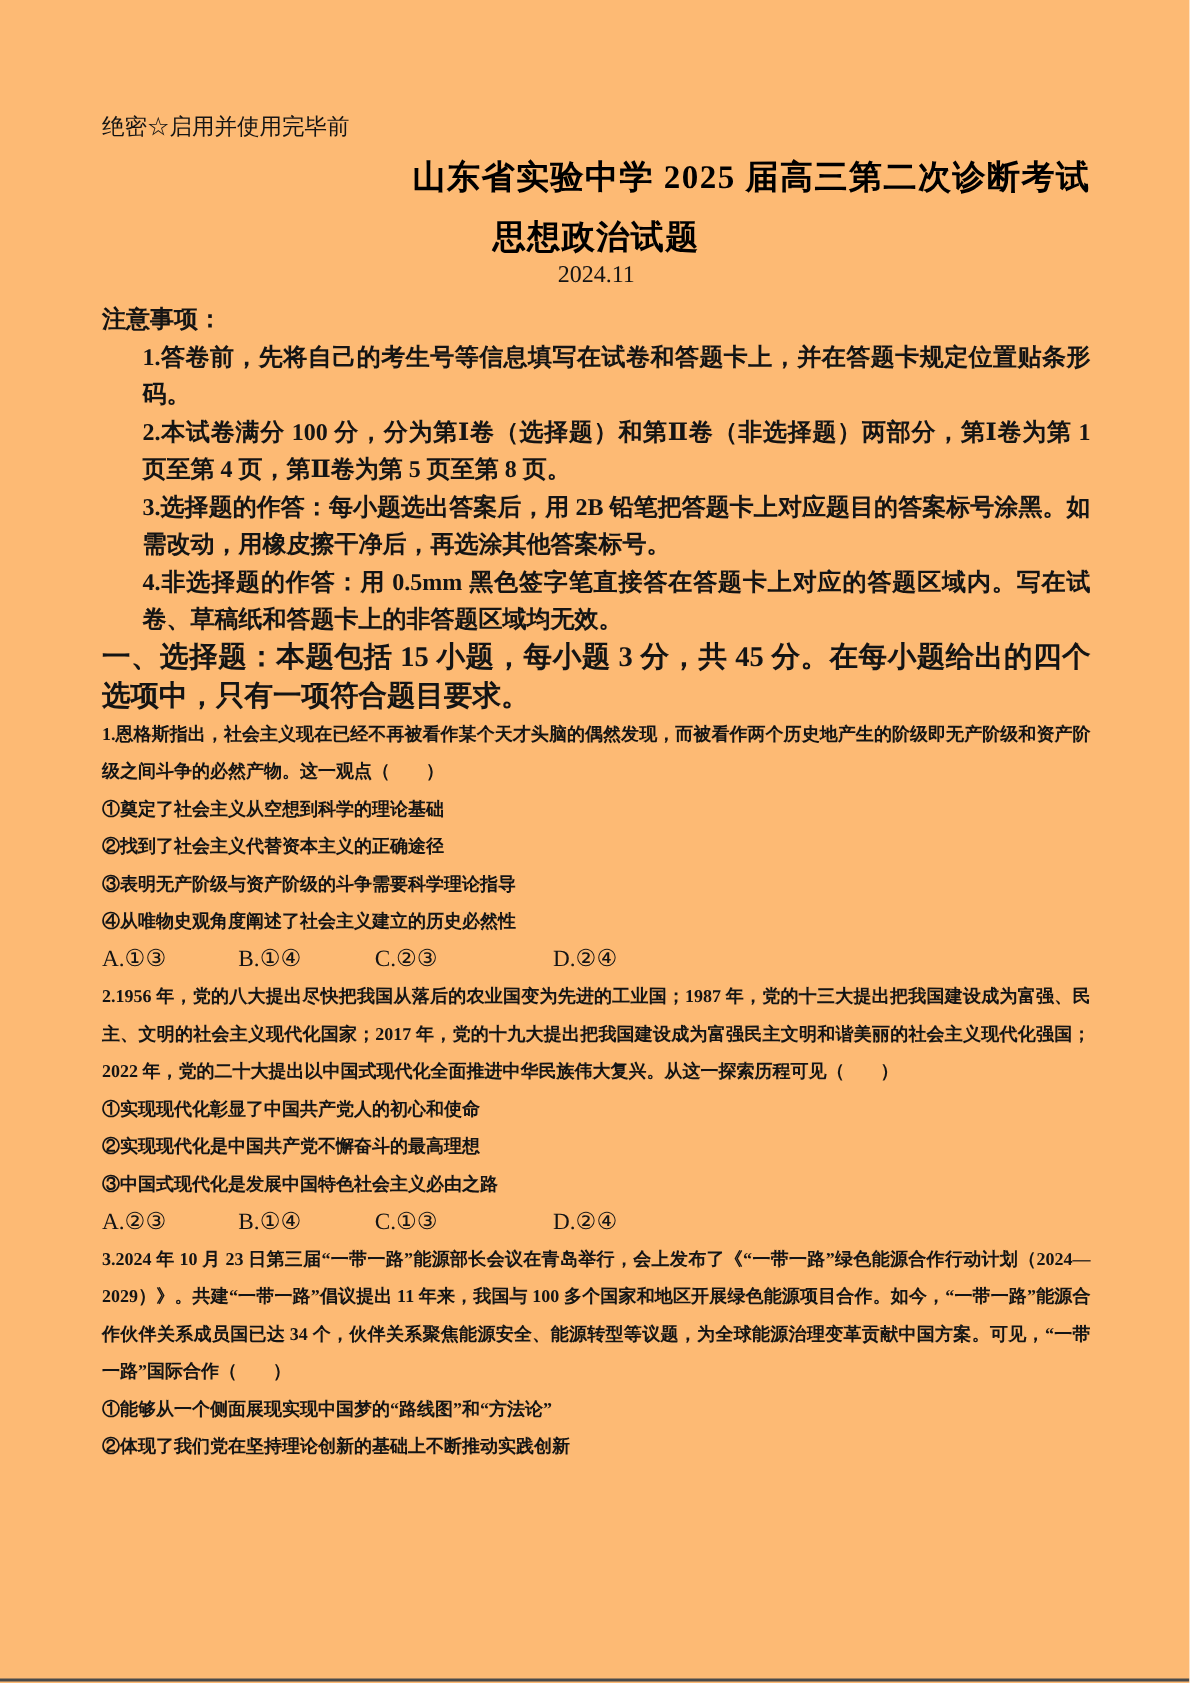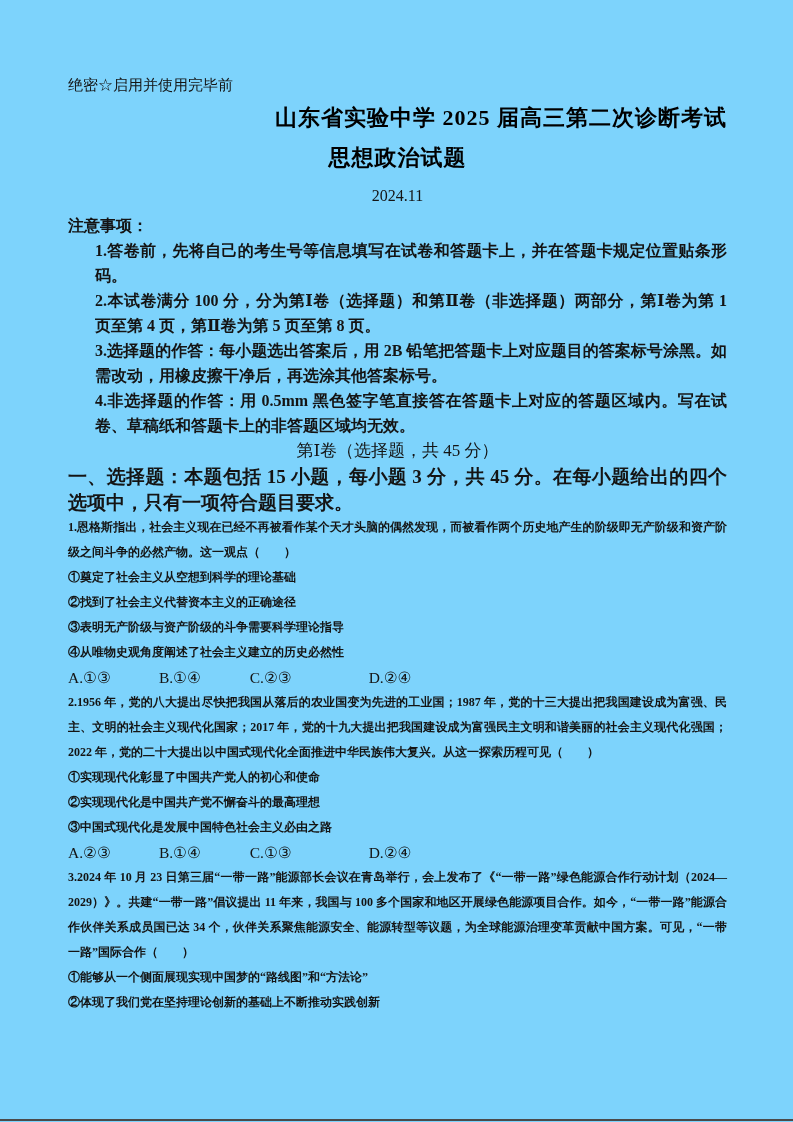--- a/index.html
+++ b/index.html
@@ -1,40 +1,40 @@
 <!DOCTYPE html>
 <html><head>
 <meta charset="utf-8">
 <style>
   html,body{margin:0;padding:0;background:#ffffff;}
   .page{
     position:relative;
     width:793px;height:1122px;
-    background:#7dd3fc;
+    background:#fdba74;
     box-sizing:border-box;
     padding:77px 66px 0 68px;
     font-family:"Liberation Serif","DejaVu Serif",serif;
     color:#141414;
     overflow:hidden;
   }
   .classification{
     font-size:15px;line-height:16px;text-align:left;
   }
   .exam-title{
     margin:11px 0 0 0;
     font-size:22px;line-height:28px;font-weight:bold;
     text-align:right;letter-spacing:1px;color:#000;
   }
   .exam-subtitle{
     margin:12px 0 0 0;
     font-size:22px;line-height:28px;font-weight:bold;
     text-align:center;letter-spacing:1px;color:#000;
   }
   .exam-date{
-    margin-top:14px;
+    margin-top:2px;
     font-size:16px;line-height:20px;text-align:center;
   }
   .notice-heading{
     margin-top:7px;
     font-size:16px;line-height:25px;font-weight:bold;
   }
   p{margin:0;}
   .notice-item{
     font-size:16px;line-height:25px;font-weight:bold;
     text-align:justify;
@@ -69,21 +69,20 @@
   <div class="exam-title">山东省实验中学 2025 届高三第二次诊断考试</div>
   <div class="exam-subtitle">思想政治试题</div>
   <div class="exam-date">2024.11</div>
 
   <div class="notice-heading">注意事项：</div>
   <p class="notice-item">1.答卷前，先将自己的考生号等信息填写在试卷和答题卡上，并在答题卡规定位置贴条形码。</p>
   <p class="notice-item">2.本试卷满分 100 分，分为第Ⅰ卷（选择题）和第Ⅱ卷（非选择题）两部分，第Ⅰ卷为第 1 页至第 4 页，第Ⅱ卷为第 5 页至第 8 页。</p>
   <p class="notice-item">3.选择题的作答：每小题选出答案后，用 2B 铅笔把答题卡上对应题目的答案标号涂黑。如需改动，用橡皮擦干净后，再选涂其他答案标号。</p>
   <p class="notice-item">4.非选择题的作答：用 0.5mm 黑色签字笔直接答在答题卡上对应的答题区域内。写在试卷、草稿纸和答题卡上的非答题区域均无效。</p>
 
-  <div class="section-header">第Ⅰ卷（选择题，共 45 分）</div>
   <p class="mcq-intro">一、选择题：本题包括 15 小题，每小题 3 分，共 45 分。在每小题给出的四个选项中，只有一项符合题目要求。</p>
 
   <p class="stem">1.恩格斯指出，社会主义现在已经不再被看作某个天才头脑的偶然发现，而被看作两个历史地产生的阶级即无产阶级和资产阶级之间斗争的必然产物。这一观点（　　）</p>
   <p class="opt">①奠定了社会主义从空想到科学的理论基础</p>
   <p class="opt">②找到了社会主义代替资本主义的正确途径</p>
   <p class="opt">③表明无产阶级与资产阶级的斗争需要科学理论指导</p>
   <p class="opt">④从唯物史观角度阐述了社会主义建立的历史必然性</p>
   <div class="choices">
     <span class="choice">A.①③</span>
     <span class="choice">B.①④</span>

